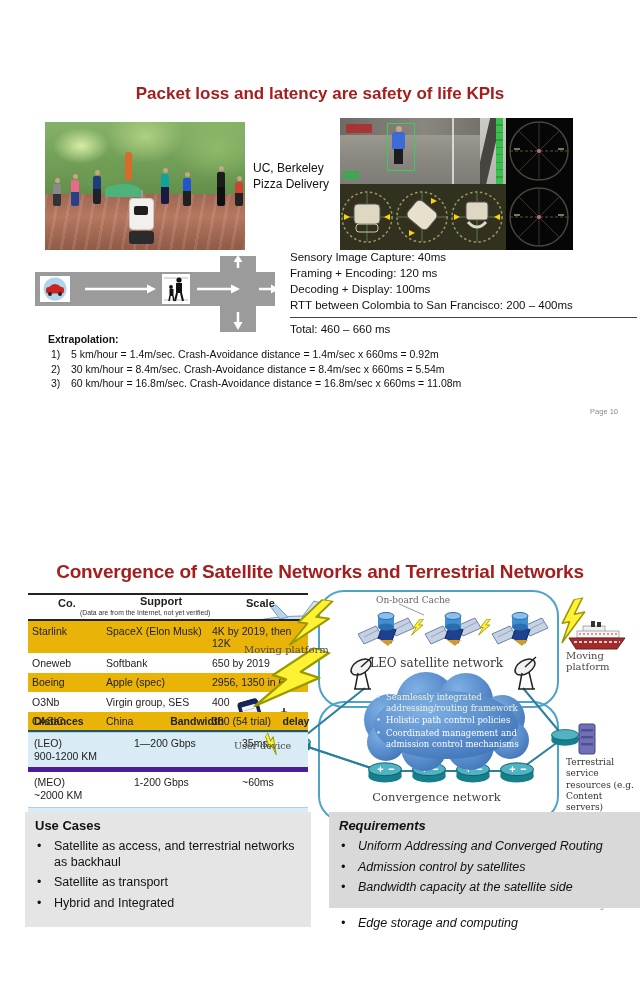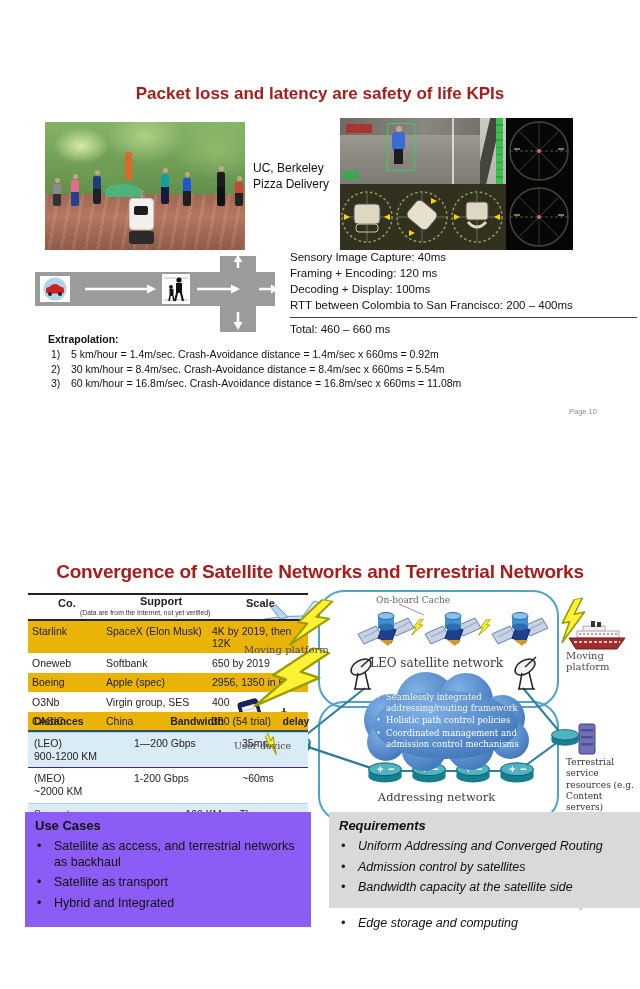--- a/index.html
+++ b/index.html
@@ -5,21 +5,21 @@
   html,body{margin:0;padding:0;background:#fff;}
   .page{position:relative;width:640px;height:989px;background:#fff;overflow:hidden;
         font-family:"Liberation Sans",sans-serif;color:#111;}
   section{display:contents;}
 
   
   .s1title{position:absolute;left:0;right:0;top:84px;text-align:center;
            font-size:17px;font-weight:bold;color:#A51D1D;}
   .s2title{position:absolute;left:0;right:0;top:561px;text-align:center;
            font-size:19px;font-weight:bold;color:#A51D1D;letter-spacing:-.2px;}
-  .pageno{position:absolute;width:70px;text-align:center;font-size:7.5px;color:#8a8a8a;}
+  .pageno{position:absolute;width:70px;text-align:right;font-size:7.5px;color:#8a8a8a;}
 
   
   .photo{position:absolute;left:45px;top:122px;width:200px;height:128px;overflow:hidden;background:#6f9e52;}
   .ph-trees{position:absolute;left:0;top:0;right:0;height:62%;
     background:
       radial-gradient(40px 26px at 18% 30%, #d7eda6 0%, rgba(215,237,166,0) 70%),
       radial-gradient(55px 38px at 50% 18%, #aed083 0%, rgba(174,208,131,0) 70%),
       radial-gradient(60px 44px at 86% 32%, #8fb96a 0%, rgba(143,185,106,0) 75%),
       radial-gradient(46px 34px at 30% 62%, #6f9e52 0%, rgba(111,158,82,0) 75%),
       linear-gradient(180deg,#86b268,#5e8c48);}
@@ -83,37 +83,37 @@
        align-items:start;box-sizing:border-box;}
   .peach{background:#eab308;}
   .t2{position:absolute;left:28px;top:713px;width:280px;font-size:10.5px;color:#222;z-index:3;}
   .t2h{display:grid;grid-template-columns:100px 102px 72px;font-weight:bold;
        border-bottom:2px solid #24536b;padding:2px 0 3px 6px;gap:12px;}
   .t2h .c2{text-align:center;}
   .t2h .c3{text-align:center;}
   .t2r{display:grid;grid-template-columns:100px 102px 72px;padding:4px 0 4px 6px;line-height:1.25;box-sizing:border-box;}
   .t2r.merge{grid-template-columns:100px 174px;}
   .t2r .c3{padding-left:6px;}
-  .blue{background:#D9EBF4;border-top:1px solid #aed2e3;border-bottom:1px solid #4c1d95;}
+  .blue{background:#D9EBF4;border-top:1px solid #aed2e3;border-bottom:5px solid #4c1d95;}
   .t2 .ctr{text-align:center;}
 
   
   .netbox{position:absolute;border:2px solid #4DA3C9;border-radius:26px;background:transparent;z-index:0;}
   .overlay{position:absolute;left:0;top:560px;width:640px;height:429px;z-index:1;pointer-events:none;}
   .dicon{position:absolute;z-index:2;}
   .bolt{position:absolute;z-index:4;}
   .slabel{position:absolute;font-family:"DejaVu Serif",serif;color:#4a4a4a;z-index:5;}
   .cloudtxt{position:absolute;left:376px;top:692px;width:152px;z-index:4;
     font-family:"DejaVu Serif",serif;font-size:8.5px;line-height:1.25;color:#fdfdfd;}
   .cl-li{display:flex;margin-bottom:2px;}
   .cl-li::before{content:"\2022";flex:0 0 10px;color:#dce9f7;}
   .cl-li.first{color:#eef3da;}
 
   
-  .ucbox{position:absolute;left:25px;top:812px;width:286px;background:#8b5cf6;
+  .ucbox{position:absolute;left:25px;top:812px;width:286px;background:#e5e5e5;
          padding:6px 10px 10px;box-sizing:border-box;z-index:3;}
   .boxh{font-size:13px;font-weight:bold;margin-bottom:6px;color:#111;}
   .b-row{display:flex;font-size:12.5px;line-height:1.25;margin:5px 0;color:#111;}
   .b-row::before{content:"\2022";flex:0 0 17px;padding-left:2px;}
   .reqwrap{position:absolute;left:329px;top:812px;width:339px;z-index:3;font-style:italic;}
   .reqbox{background:#D9D9D9;padding:6px 10px 7px;box-sizing:border-box;}
   .reqextra{padding:3px 10px 0;box-sizing:border-box;}
 </style>
 </head>
 <body>
@@ -551,21 +551,21 @@
         </svg>
     </div>
     <div class="dicon" style="left:498px;top:761px;">
       <svg width="38" height="22" viewBox="0 0 40 24">
           <rect x="2" y="9" width="36" height="8" fill="#157f8d"></rect>
           <ellipse cx="20" cy="17" rx="18" ry="6.5" fill="#157f8d"></ellipse>
           <ellipse cx="20" cy="9" rx="18" ry="7" fill="#4fb3c4" stroke="#0e5a63"></ellipse>
           <path d="M12,9 h6 M15,6 v6 M24,9 h6" stroke="#fff" stroke-width="1.4" fill="none"></path>
         </svg>
     </div>
-    <div class="slabel" style="left:318px;top:790px;width:237px;text-align:center;font-size:11.5px;color:#3b3b3b;">Addressing network</div>
+    <div class="slabel" style="left:318px;top:790px;width:237px;text-align:center;font-size:11.5px;color:#3b3b3b;">Convergence network</div>
 
     
     <div class="dicon" style="left:241px;top:699px;transform:rotate(-16deg);">
       <svg width="24" height="42" viewBox="0 0 24 42">
         <rect x="2" y="1" width="20" height="40" rx="3" fill="#16265c" stroke="#0d1840"></rect>
         <rect x="5" y="6" width="14" height="28" fill="#f5f5f5"></rect>
         <path d="M7,10 h10 M7,14 h10 M7,18 h7 M7,22 h10" stroke="#bbb" stroke-width="1"></path>
       </svg>
     </div>
     <div class="slabel" style="left:234px;top:740px;font-size:9.5px;">User device</div>

